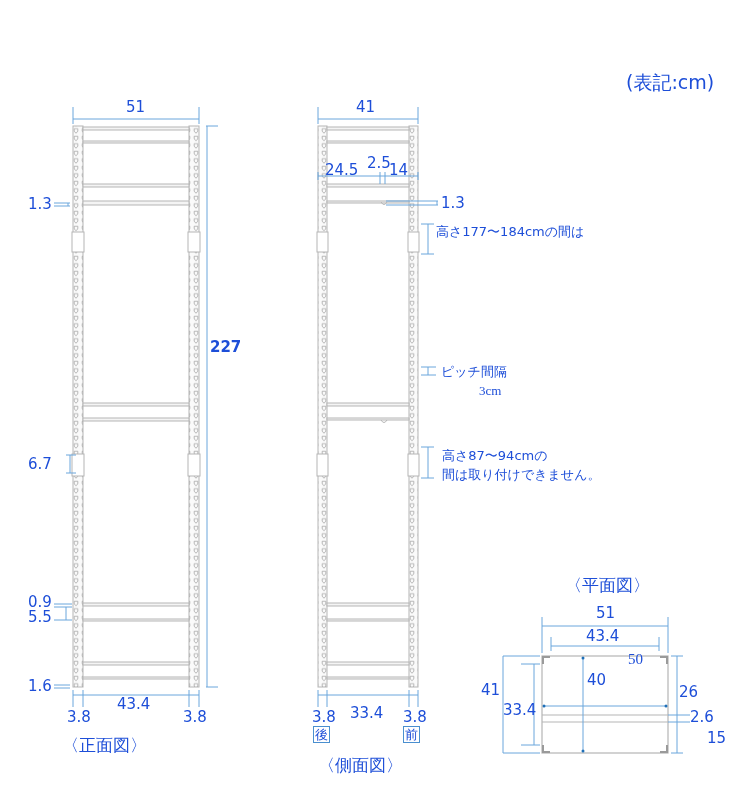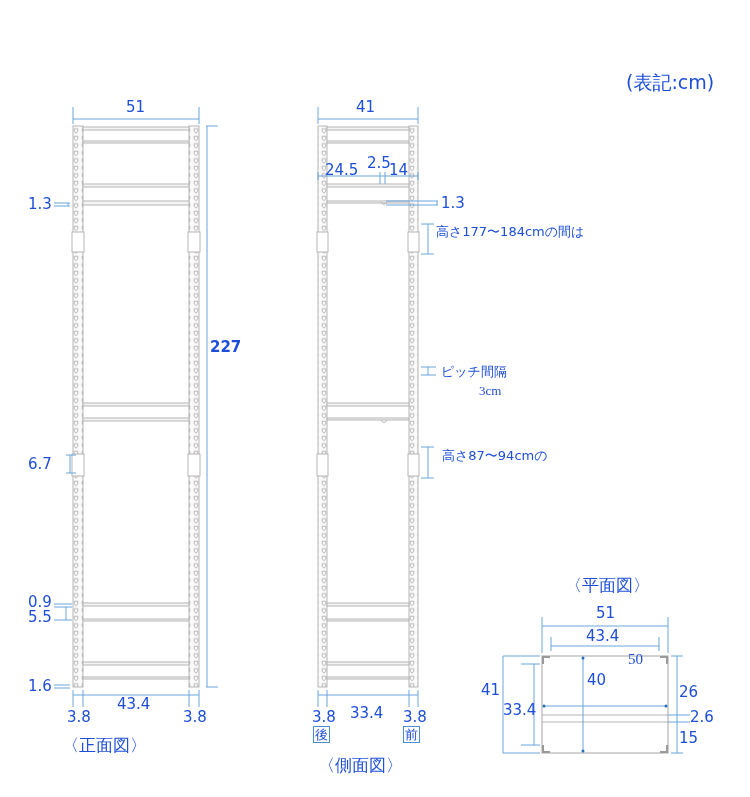--- a/index.html
+++ b/index.html
@@ -188,30 +188,31 @@
 <div class="lbl num" style="left:441px;top:196px;">1.3</div>
 <div class="lbl note" style="left:436px;top:222px;text-align:center;">
   <div>高さ177〜184cmの間は</div>
 </div>
 <div class="lbl note" style="left:441px;top:362px;font-family:Liberation Serif, serif;">
   <div>ピッチ間隔</div>
   <div style="padding-left:38px;">3cm</div>
 </div>
 <div class="lbl note" style="left:442px;top:446px;">
   <div>高さ87〜94cmの</div>
+  <div>間は取り付けできません。</div>
 </div>
 <div class="lbl num" style="left:312px;top:710px;">3.8</div>
 <div class="lbl num" style="left:350px;top:706px;">33.4</div>
 <div class="lbl num" style="left:403px;top:710px;">3.8</div>
 <div class="lbl boxed" style="left:313px;top:726px;">後</div>
 <div class="lbl boxed" style="left:403px;top:726px;">前</div>
 <div class="lbl title" style="left:318px;top:757px;">〈側面図〉</div>
 
 <div class="lbl title" style="left:565px;top:577px;">〈平面図〉</div>
 <div class="lbl num" style="left:596px;top:606px;">51</div>
 <div class="lbl num" style="left:586px;top:629px;">43.4</div>
 <div class="lbl num" style="left:481px;top:683px;">41</div>
 <div class="lbl num" style="left:503px;top:703px;">33.4</div>
 <div class="lbl num" style="left:587px;top:673px;">40</div>
 <div class="lbl num" style="left:628px;top:652px;font-family:Liberation Serif, serif;">50</div>
 <div class="lbl num" style="left:679px;top:685px;">26</div>
 <div class="lbl num" style="left:690px;top:710px;">2.6</div>
-<div class="lbl num" style="left:679px;top:731px;">15</div>
+<div class="lbl num" style="left:679px;top:731px;padding-left:28px;">15</div>
 
 </body></html>

